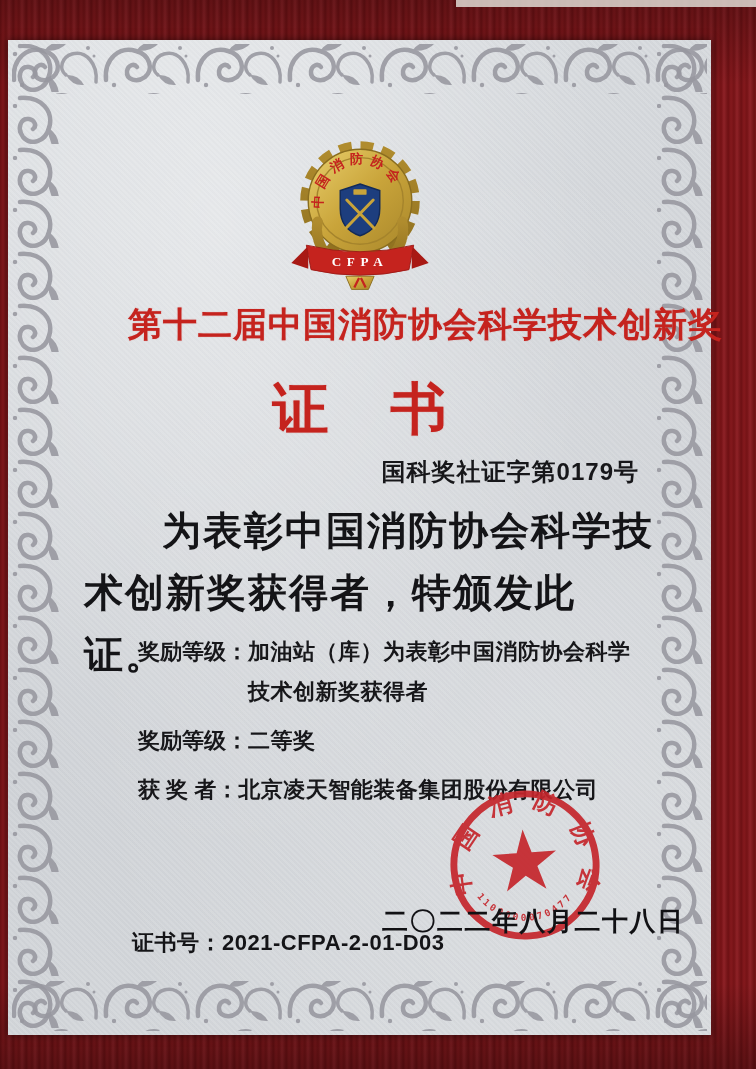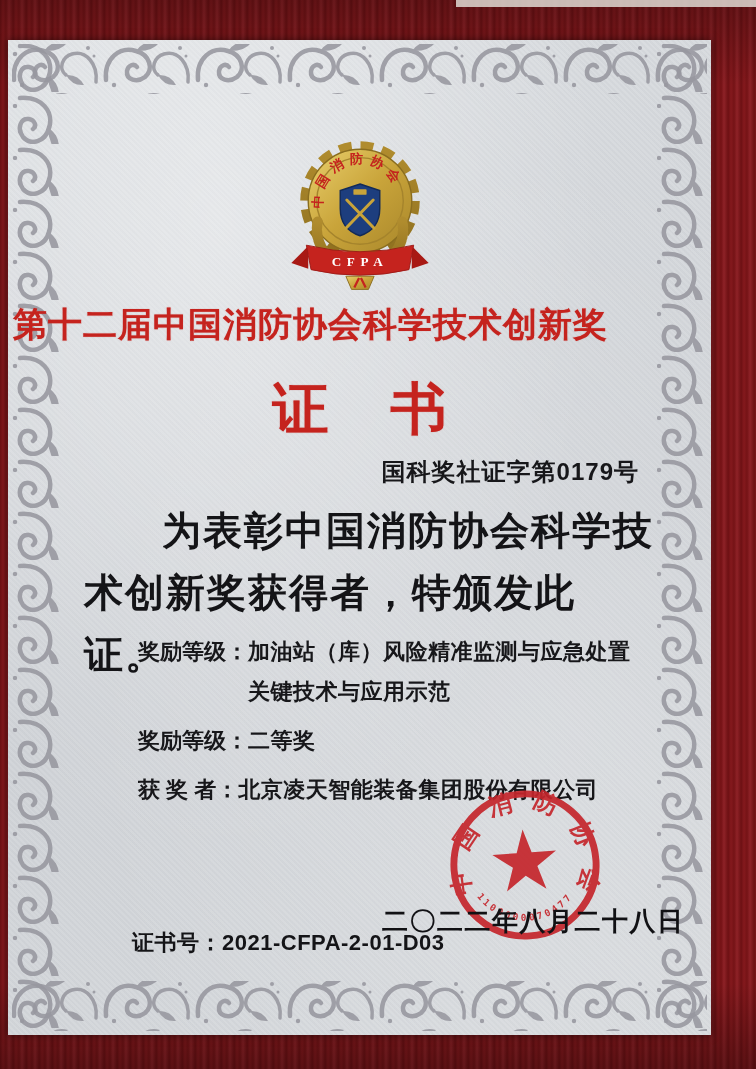--- a/index.html
+++ b/index.html
@@ -24,21 +24,21 @@
       linear-gradient(160deg,#dde0e3,#d2d5d9 55%,#d8dbde);
     box-shadow:0 0 8px rgba(0,0,0,.5);
   }
   .ornament-svg{position:absolute;left:0;top:0;}
 
   .content{position:absolute;inset:0;z-index:3;}
 
   .logo{position:absolute;left:272px;top:92px;width:160px;height:168px;}
 
   .cert-title{
-    position:absolute;left:5px;top:262px;width:100%;text-align:left;
+    position:absolute;left:12px;top:262px;width:100%;text-align:right;
     font-family:"Liberation Serif",serif;font-weight:900;
     font-size:34px;letter-spacing:1px;color:#c5231e;
     text-shadow:0 0 1px rgba(197,35,30,.5);
   }
   .cert-heading{
     position:absolute;left:0;top:332px;width:100%;text-align:center;
     font-family:Liberation Serif, serif;font-weight:900;
     font-size:56px;color:#c5231e;text-shadow:0 0 1px rgba(197,35,30,.55);
   }
   .cert-heading .h1{margin-right:62px;}
@@ -150,21 +150,21 @@
       <span class="h1">证</span><span>书</span>
     </div>
 
     <div class="issue-no">国科奖社证字第0179号</div>
 
     <div class="body-text">为表彰中国消防协会科学技术创新奖获得者，特颁发此证。</div>
 
     <div class="fields">
       <div class="field-row">
         <span class="field-label">奖励等级：</span>
-        <span class="field-value">加油站（库）风险精准监测与应急处置关键技术与应用示范</span>
+        <span class="field-value">加油站（库）为表彰中国消防协会科学技术创新奖获得者</span>
       </div>
       <div class="field-row">
         <span class="field-label">奖励等级：</span>
         <span class="field-value">二等奖</span>
       </div>
       <div class="field-row">
         <span class="field-label">获 奖 者：</span>
         <span class="field-value">北京凌天智能装备集团股份有限公司</span>
       </div>
     </div>

